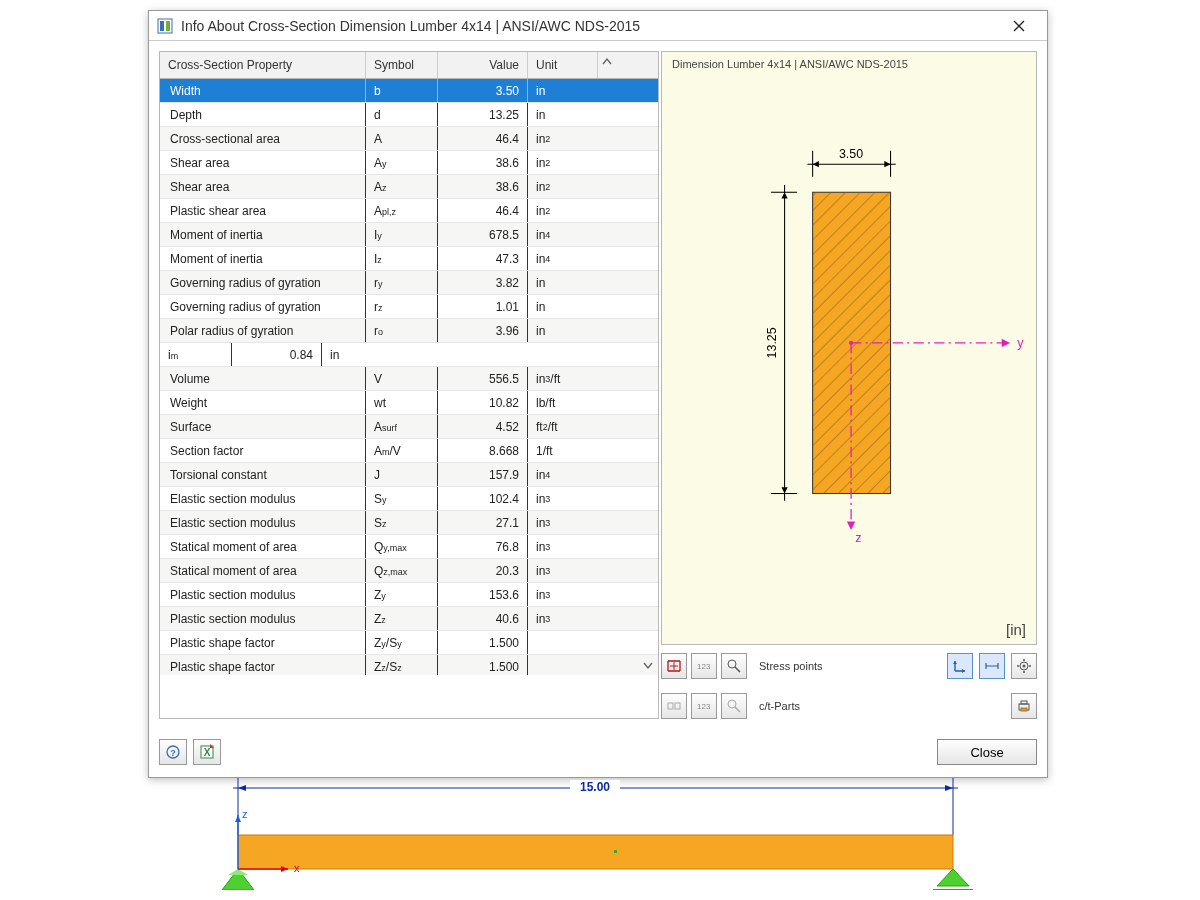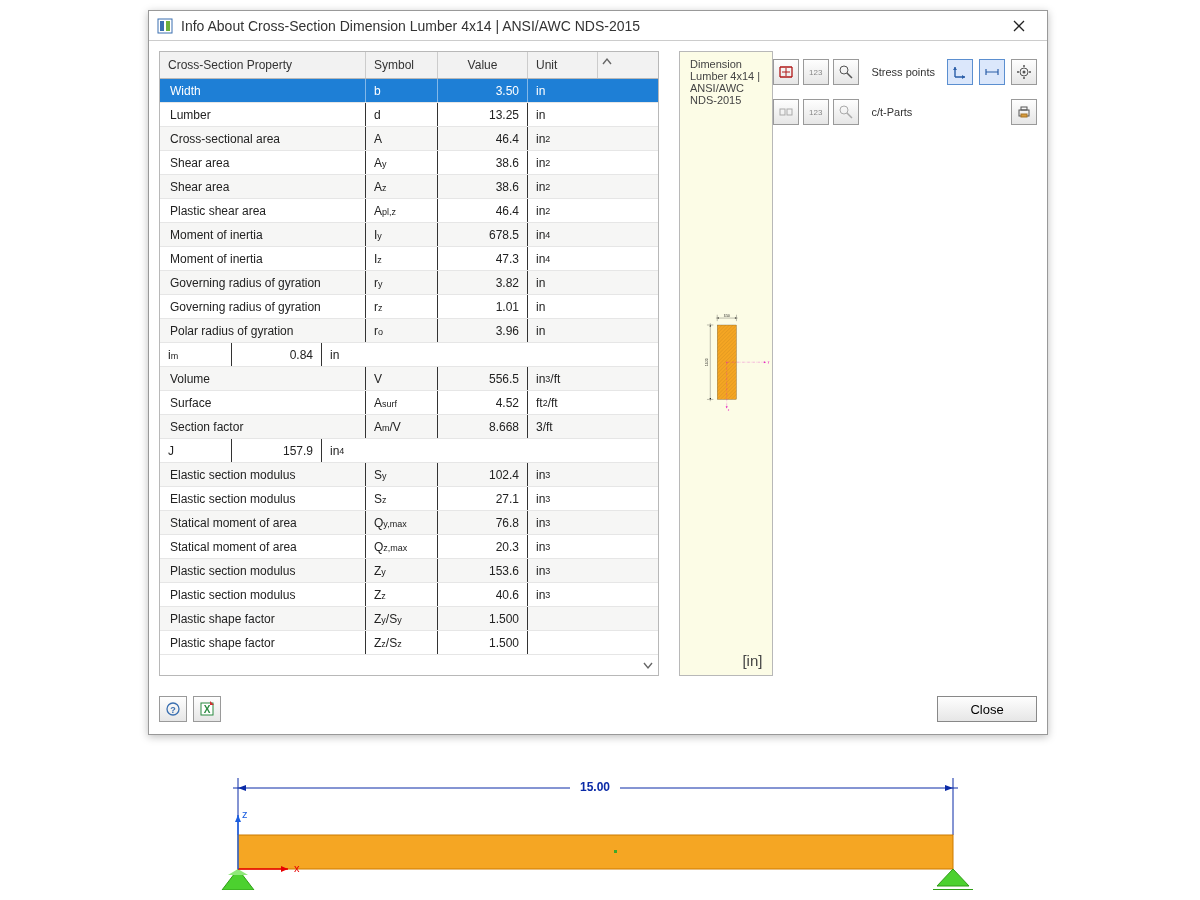--- a/index.html
+++ b/index.html
@@ -14,39 +14,39 @@
   .titlebar .close { width: 44px; height: 28px; display:flex; align-items:center; justify-content:center; cursor:pointer; }
 
   .dialog-body { padding: 10px; display:flex; gap:2px; }
 
   
   .table-panel { width: 500px; border:1px solid #b8b8b8; display:flex; flex-direction:column; }
   .thead { display:flex; background:#f2f2f2; border-bottom:1px solid #b8b8b8; font-size:12px; color:#333; }
   .thead div { padding:6px 8px; border-right:1px solid #ccc; }
   .col-prop { width: 206px; }
   .col-sym  { width: 72px; }
-  .col-val  { width: 90px; text-align:center; }
+  .col-val  { width: 90px; text-align:right; }
   .col-unit { width: 70px; }
   .col-scroll { width: 18px; border-right:none !important; padding:4px 0 !important; text-align:center; color:#666; }
   .tbody { height: 596px; overflow:hidden; position:relative; }
   .trow { display:flex; border-bottom:1px solid #e6e6e6; font-size:12px; min-height:24px; }
   .trow:nth-child(odd){ background:#f6f6f5; }
   .trow > div { padding:4px 8px; border-right:1px solid #d8d8d8; display:flex; align-items:center; }
   .trow .col-prop{ border-right:1px solid #333; padding-left:10px; overflow:hidden; white-space:nowrap; }
   .trow .col-sym { border-right:1px solid #333; }
   .trow .col-val { border-right:1px solid #333; justify-content:flex-end; }
   .trow .col-unit{ border-right:none; }
   .trow.sel { background:#1e7fd6; color:#fff; }
   .trow.sel > div{ border-right-color: rgba(255,255,255,.45); }
   .sym-sub { display:inline-flex; align-items:baseline; }
   .sym-sub sub, .sym-sub sup { font-size:9px; line-height:1; }
   .unit-sup sup{ font-size:9px; }
 
   
-  .preview-panel { flex:1; display:flex; flex-direction:row;margin-left:18px; }
+  .preview-panel { flex:1; display:flex; flex-direction:column; }
   .preview-box { flex:1; border:1px solid #b8b8b8; position:relative; background:#fcfce6; }
   .preview-title { position:absolute; top:6px; left:10px; font-size:11px; color:#444; }
   .preview-unit  { position:absolute; bottom:6px; right:10px; font-size:15px; color:#444; }
   svg.preview-svg { width:100%; height:100%; display:block; }
   .preview-tools { margin-top:8px; display:flex; align-items:center; gap:6px; font-size:11px; color:#333; }
   .tool-btn { width:26px; height:26px; border:1px solid #9a9a9a; background:linear-gradient(#fefefe,#e6e6e6); display:flex; align-items:center; justify-content:center; cursor:pointer; }
   .tool-btn.active{ background:#dbe7fb; border-color:#5b8fd0; }
   .tool-btn svg{ width:16px; height:16px; }
   .tools-row{ display:flex; gap:4px; align-items:center; }
   .tools-label{ margin-left:6px; }
@@ -101,21 +101,21 @@
         <div class="tbody" id="tbody">
             <div class="trow sel">
               <div class="col-prop">Width</div>
               <div class="col-sym">
                 <span class="sym-sub">b</span>
               </div>
               <div class="col-val">3.50</div>
               <div class="col-unit unit-sup">in</div>
             </div>
             <div class="trow">
-              <div class="col-prop">Lumber</div>
+              <div class="col-prop">Depth</div>
               <div class="col-sym">
                 <span class="sym-sub">d</span>
               </div>
               <div class="col-val">13.25</div>
               <div class="col-unit unit-sup">in</div>
             </div>
             <div class="trow">
               <div class="col-prop">Cross-sectional area</div>
               <div class="col-sym">
                 <span class="sym-sub">A</span>
@@ -196,36 +196,45 @@
             </div>
             <div class="trow">
               <div class="col-prop">Volume</div>
               <div class="col-sym">
                 <span class="sym-sub">V</span>
               </div>
               <div class="col-val">556.5</div>
               <div class="col-unit unit-sup">in<sup>3</sup>/ft</div>
             </div>
             <div class="trow">
+              <div class="col-prop">Weight</div>
+              <div class="col-sym">
+                <span class="sym-sub">wt</span>
+              </div>
+              <div class="col-val">10.82</div>
+              <div class="col-unit unit-sup">lb/ft</div>
+            </div>
+            <div class="trow">
               <div class="col-prop">Surface</div>
               <div class="col-sym">
                 <span class="sym-sub">A<sub>surf</sub></span>
               </div>
               <div class="col-val">4.52</div>
               <div class="col-unit unit-sup">ft<sup>2</sup>/ft</div>
             </div>
             <div class="trow">
               <div class="col-prop">Section factor</div>
               <div class="col-sym">
                 <span class="sym-sub">A<sub>m</sub>/V</span>
               </div>
               <div class="col-val">8.668</div>
-              <div class="col-unit unit-sup">3/ft</div>
-            </div>
-            <div class="trow">
+              <div class="col-unit unit-sup">1/ft</div>
+            </div>
+            <div class="trow">
+              <div class="col-prop">Torsional constant</div>
               <div class="col-sym">
                 <span class="sym-sub">J</span>
               </div>
               <div class="col-val">157.9</div>
               <div class="col-unit unit-sup">in<sup>4</sup></div>
             </div>
             <div class="trow">
               <div class="col-prop">Elastic section modulus</div>
               <div class="col-sym">
                 <span class="sym-sub">S<sub>y</sub></span>

